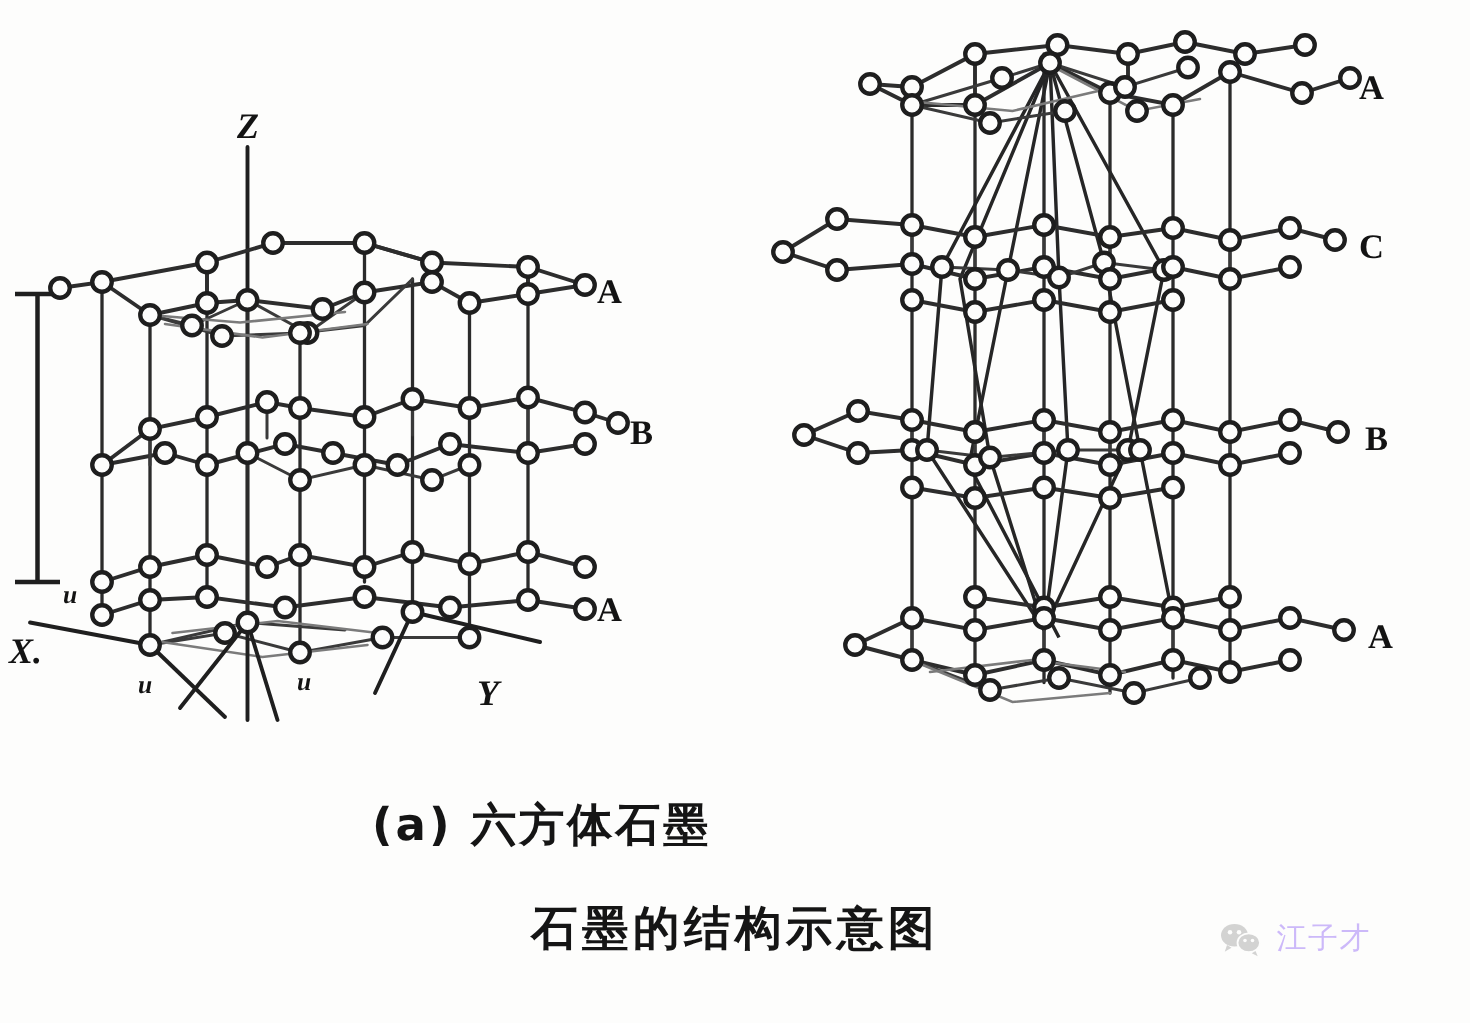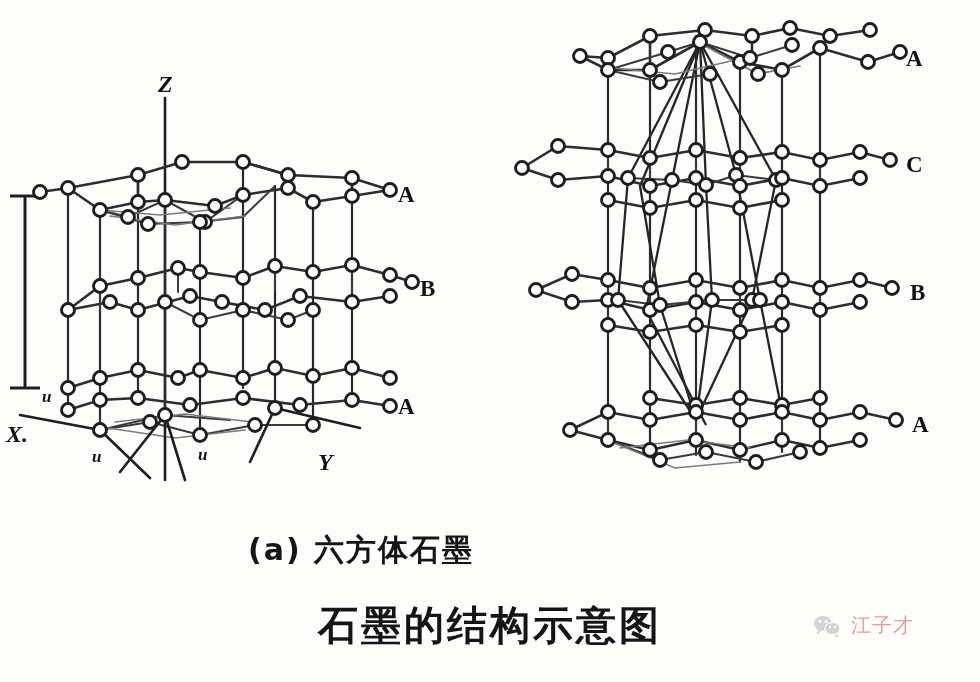--- a/index.html
+++ b/index.html
@@ -72,39 +72,39 @@
   #caption-a { left: 248px; top: 18px; }
   #caption-b { left: 570px; top: 18px; }
 
   #main-title {
     position: absolute;
     left: 0;
     top: 598px;
     width: 980px;
     text-align: center;
     font-family: "DejaVu Sans", "Liberation Sans", sans-serif;
-    font-size: 40px;
+    font-size: 31px;
     font-weight: 700;
     color: #151515;
     letter-spacing: 3px;
   }
 
   #watermark {
     position: absolute;
     left: 812px;
     top: 612px;
     display: flex;
     align-items: center;
     gap: 9px;
     opacity: 0.42;
   }
   #watermark .wm-text {
     font-family: "DejaVu Sans", "Liberation Sans", sans-serif;
     font-size: 20px;
-    color: #b91c1c;
+    color: #8b5cf6;
     letter-spacing: 1px;
   }
 </style>
 </head>
 <body>
 
 <div id="page">
 
   <div class="figure-area">
 

